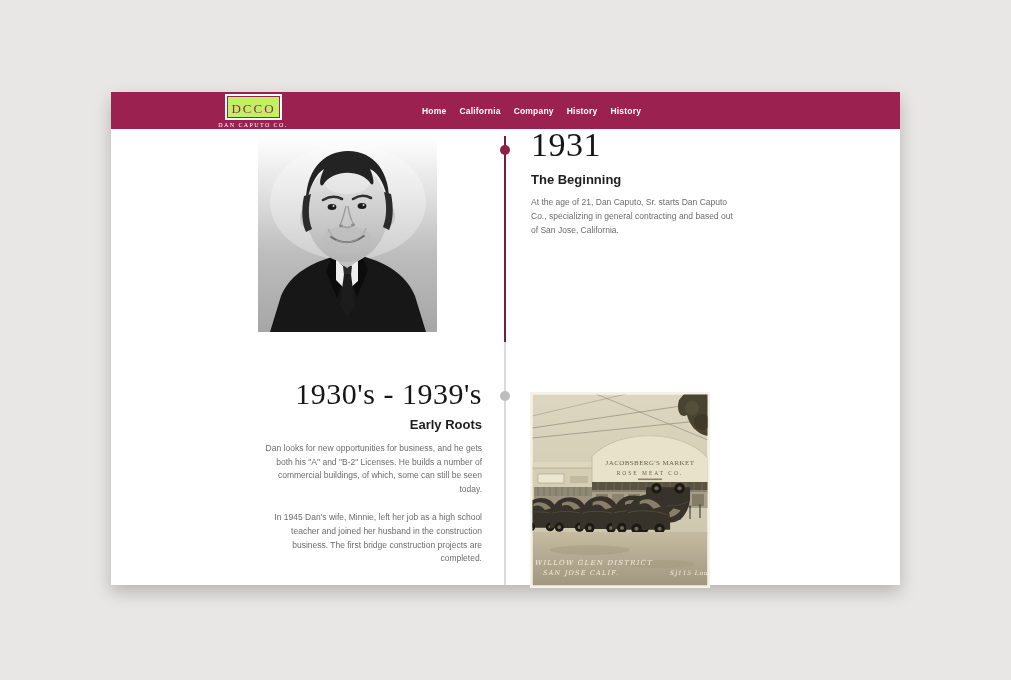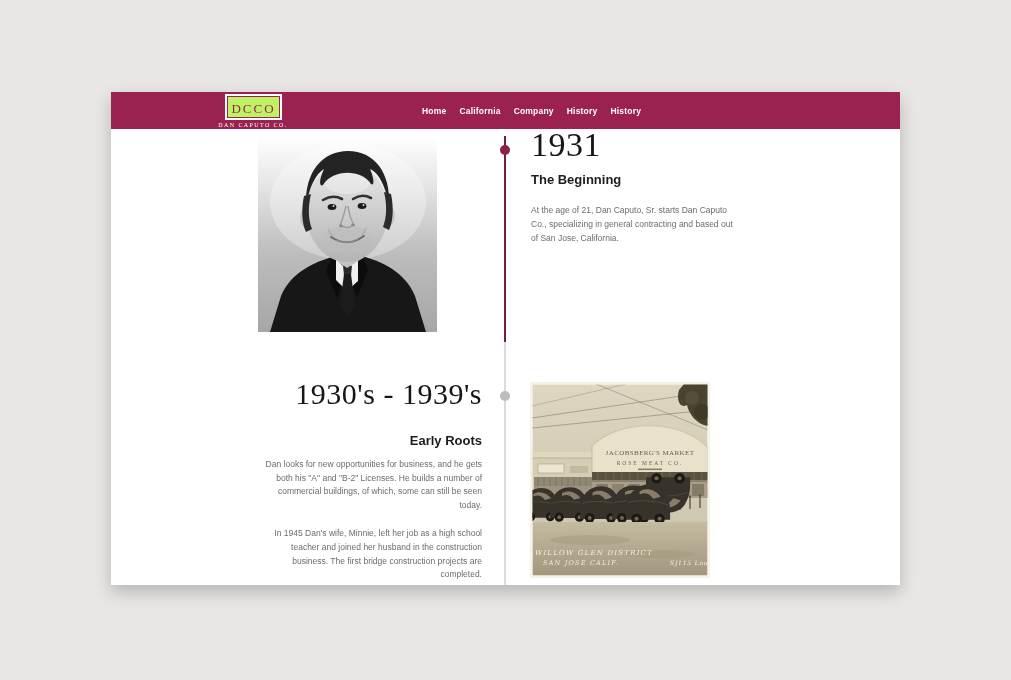--- a/index.html
+++ b/index.html
@@ -60,30 +60,30 @@
 
   .entry-year {
     font-family:Liberation Serif, serif;
     color:#161616; letter-spacing:0.5px;
   }
   .entry-1-text .entry-year { font-size:34px; line-height:30px; }
   .entry-title {
     font-size:13px; font-weight:700; color:#1d1d1d; margin-top:12px;
   }
   .entry-body {
-    font-size:8.5px; line-height:1.65; color:#6c6c6c; margin-top:16px;
+    font-size:8.5px; line-height:1.65; color:#6c6c6c; margin-top:8px;
   }
   .entry-body p + p { margin-top:15px; }
 
   
   .entry-2-text { position:absolute; left:147px; top:287px; width:224px; text-align:right; }
   .entry-2-text .entry-year { font-size:30px; line-height:30px; }
-  .entry-2-text .entry-title { margin-top:24px; }
+  .entry-2-text .entry-title { margin-top:8px; }
   .entry-2-text .entry-body { margin-top:10px; line-height:1.6; }
-  .photo-market { position:absolute; left:419px; top:290px; width:180px; height:196px; }
+  .photo-market { position:absolute; left:419px; top:300px; width:180px; height:196px; }
 
   .photo-frame { display:block; }
 </style>
 </head>
 <body>
 
 <div class="viewport">
   <div class="card">
 
     <div class="site-header">

